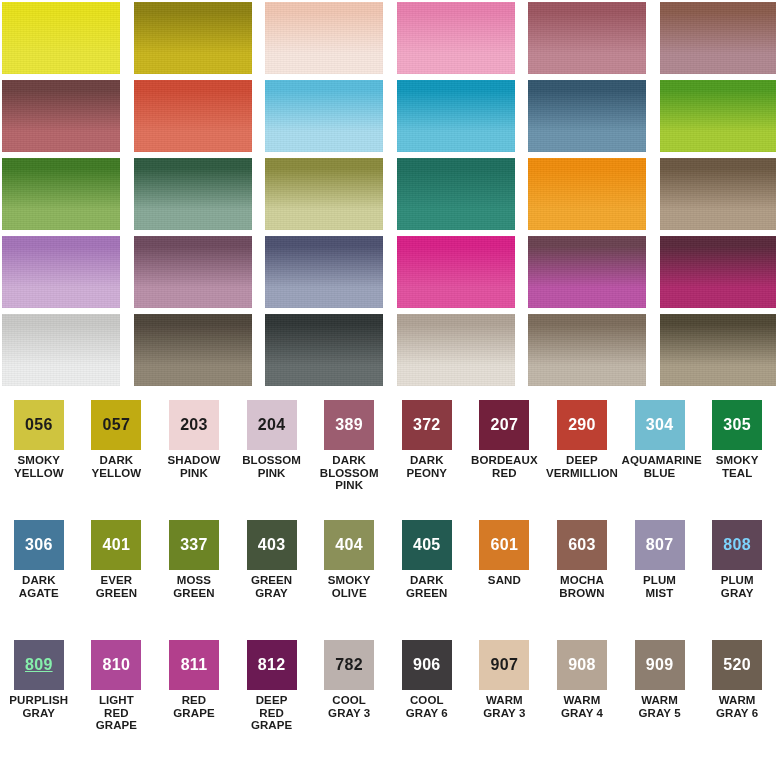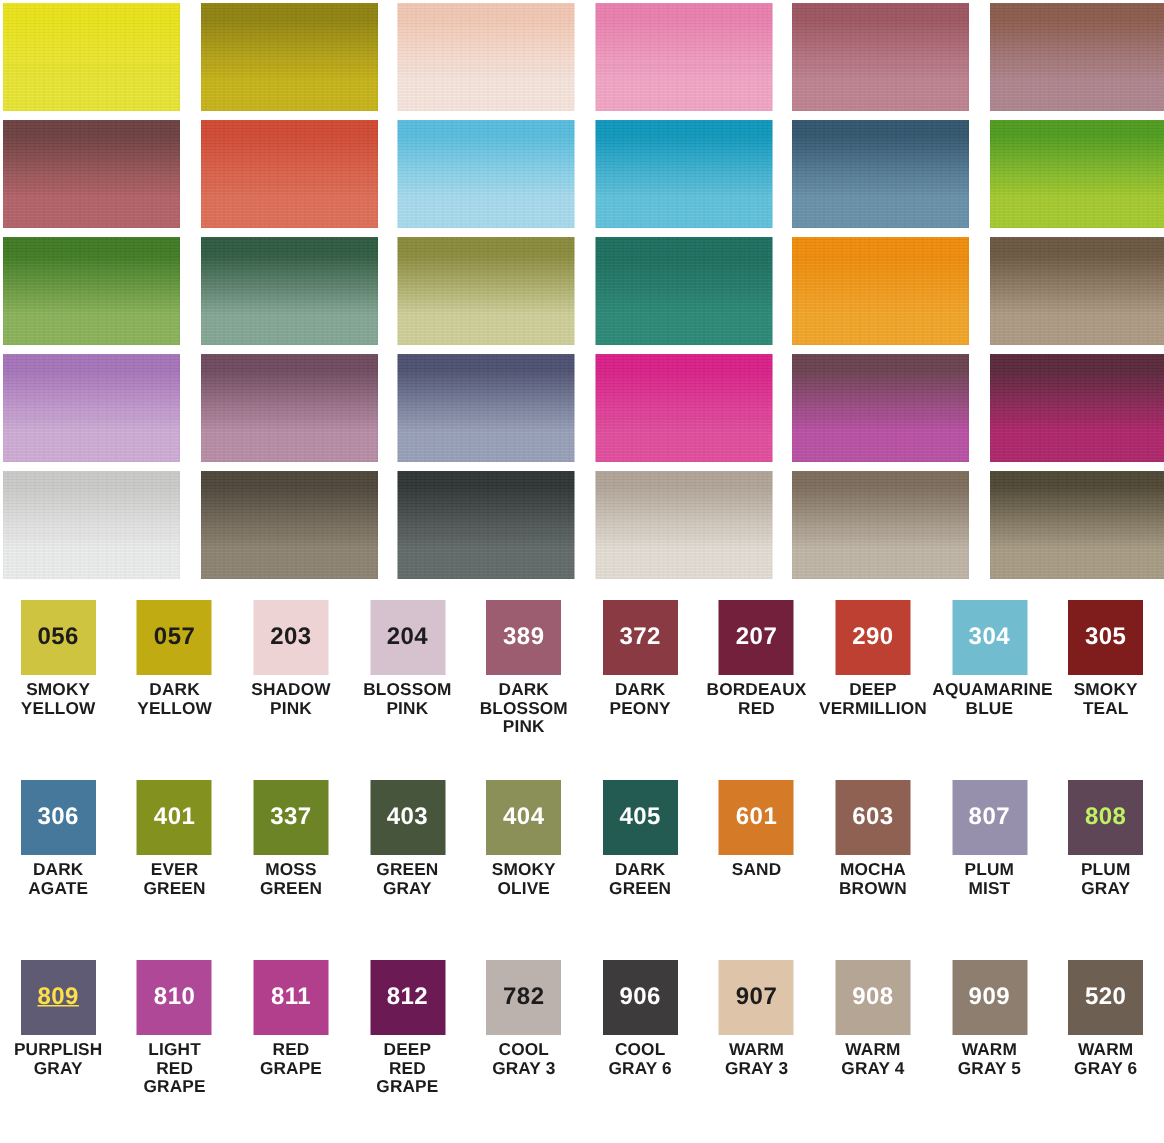--- a/index.html
+++ b/index.html
@@ -228,21 +228,21 @@
           </div>
         </div>
         <div class="chip-cell">
           <div class="chip" style="background: rgb(114, 188, 208); color: rgb(255, 255, 255);">304</div>
           <div class="chip-name">
             <div>AQUAMARINE</div>
             <div>BLUE</div>
           </div>
         </div>
         <div class="chip-cell">
-          <div class="chip" style="background: #7f1d1d; color: rgb(255, 255, 255);">305</div>
+          <div class="chip" style="background: #15803d; color: rgb(255, 255, 255);">305</div>
           <div class="chip-name">
             <div>SMOKY</div>
             <div>TEAL</div>
           </div>
         </div>
       </div>
       <div class="chip-row">
         <div class="chip-cell">
           <div class="chip" style="background: rgb(69, 120, 154); color: rgb(255, 255, 255);">306</div>
           <div class="chip-name">
@@ -299,30 +299,30 @@
           </div>
         </div>
         <div class="chip-cell">
           <div class="chip" style="background: rgb(151, 144, 173); color: rgb(255, 255, 255);">807</div>
           <div class="chip-name">
             <div>PLUM</div>
             <div>MIST</div>
           </div>
         </div>
         <div class="chip-cell">
-          <div class="chip" style="background: rgb(95, 70, 87); color: #bef264;">808</div>
+          <div class="chip" style="background: rgb(95, 70, 87); color: #7dd3fc;">808</div>
           <div class="chip-name">
             <div>PLUM</div>
             <div>GRAY</div>
           </div>
         </div>
       </div>
       <div class="chip-row">
         <div class="chip-cell">
-          <div class="chip" style="background: rgb(95, 91, 116); color: #fde047; text-decoration: underline;">809</div>
+          <div class="chip" style="background: rgb(95, 91, 116); color: #86efac; text-decoration: underline;">809</div>
           <div class="chip-name">
             <div>PURPLISH</div>
             <div>GRAY</div>
           </div>
         </div>
         <div class="chip-cell">
           <div class="chip" style="background: rgb(174, 72, 151); color: rgb(255, 255, 255);">810</div>
           <div class="chip-name">
             <div>LIGHT</div>
             <div>RED</div>

